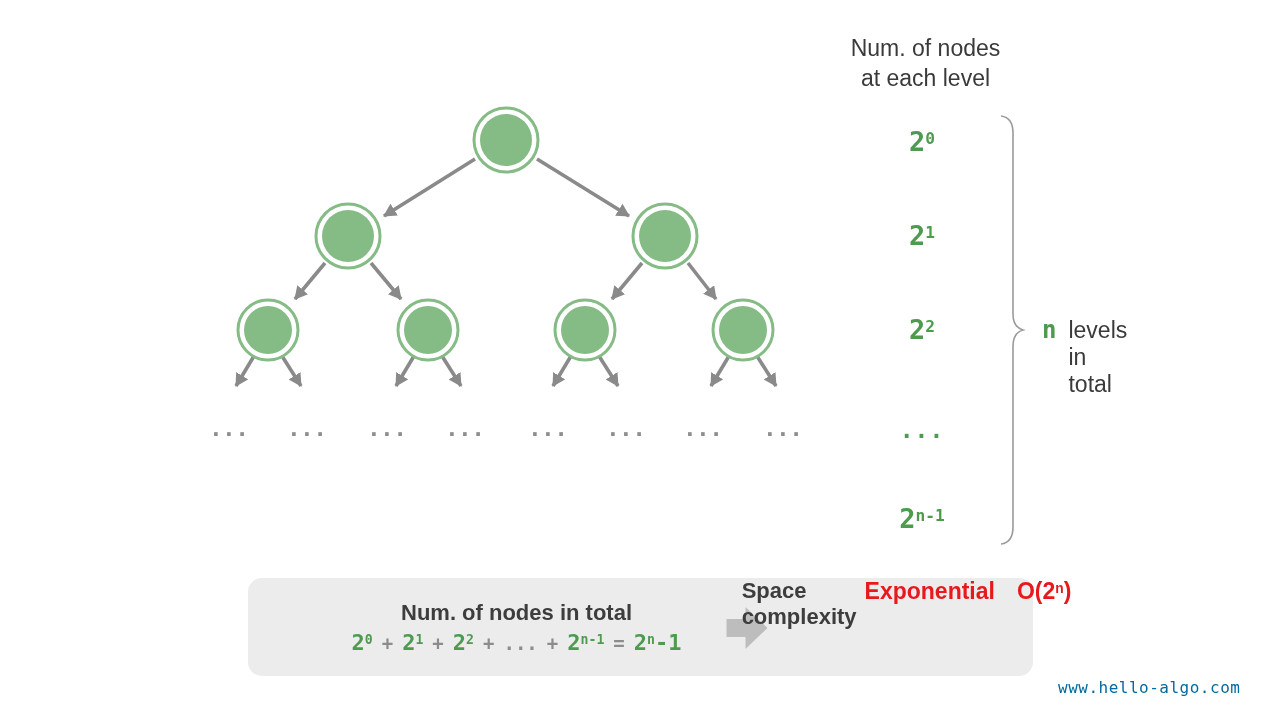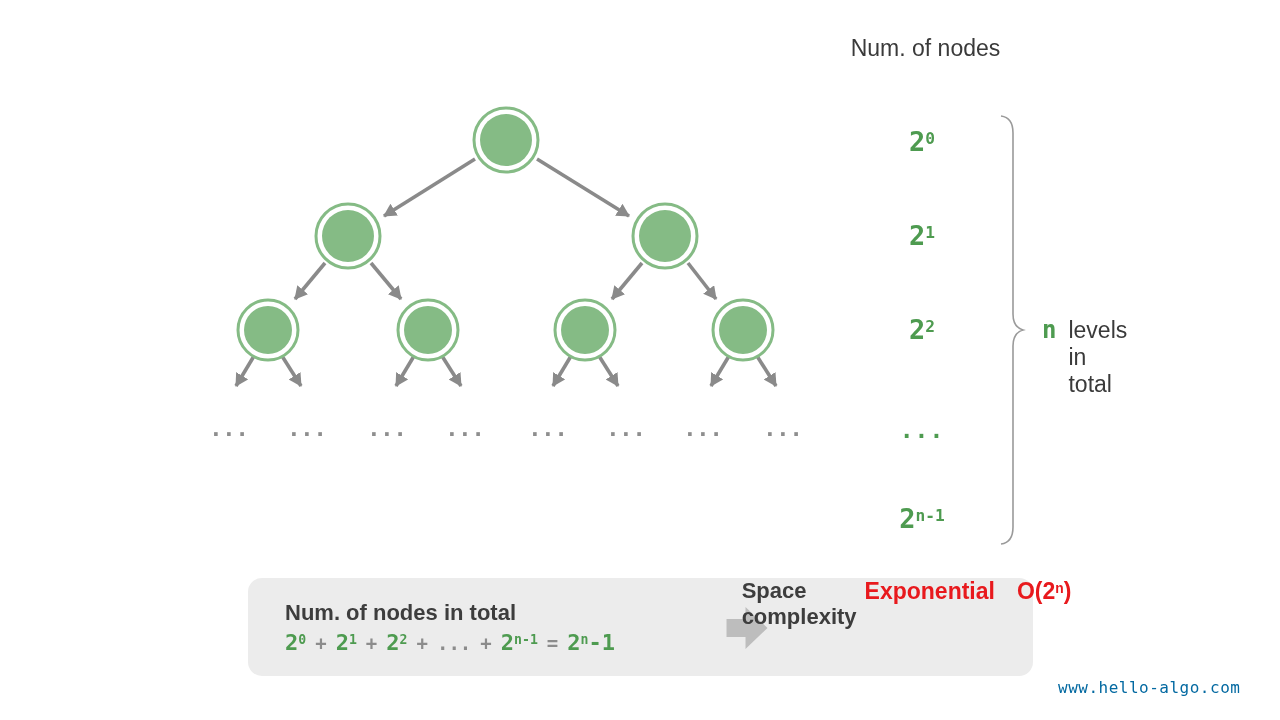--- a/index.html
+++ b/index.html
@@ -31,21 +31,21 @@
   .brace-label { position:absolute; left:1042px; top:316px; font-size:23px;
          color:#3a3a3a; display:flex; align-items:baseline; gap:12px; }
   .brace-label .n { font-family:"DejaVu Sans Mono", monospace; font-weight:bold;
          font-size:24px; color:#4e9b50; }
 
   
   .box { position:absolute; left:248px; top:578px; width:785px; height:98px;
          background:#ececec; border-radius:14px; }
   .box-left  { position:absolute; left:0; top:0; width:500px; height:100%;
          display:flex; flex-direction:column; justify-content:center;
-         gap:4px;padding-left:37px; }
+         align-items:center; gap:4px;padding-left:37px; }
   .box-right { position:absolute; left:532px; right:0; top:0; height:100%;
          display:flex; flex-direction:row; justify-content:center;
          align-items:flex-start; gap:8px; }
   .box-title { font-size:22px; font-weight:bold; color:#3d3d3d; }
   .formula { display:flex; align-items:baseline; gap:9px;
          font-family:"DejaVu Sans Mono", monospace; font-weight:bold; }
   .tok { font-size:22px; color:#4e9b50; }
   .tok.op { font-size:19px; color:#8c8c8c; }
   .box-arrow { position:absolute; left:477px; top:29px; width:44px; height:42px; }
   .complexity { display:flex; align-items:baseline; gap:22px; color:#e8191d;
@@ -64,20 +64,21 @@
   .node-core  { fill:#85bb85; }
   .brace-path { fill:none; stroke:#9a9a9a; stroke-width:1.6; }
 </style>
 </head>
 <body>
 
 <div class="canvas">
 
   <div class="header">
     <div>Num. of nodes</div>
+    <div>at each level</div>
   </div>
 
   <svg class="tree" width="1280" height="720" viewBox="0 0 1280 720">
     <defs>
       <marker id="ah" markerUnits="userSpaceOnUse" markerWidth="18" markerHeight="16" refX="12" refY="7" orient="auto">
         <path d="M0,0 L13,7 L0,14 Z" fill="#8a8a8a"></path>
       </marker>
     </defs>
 
     <line class="edge" x1="475" y1="159" x2="384" y2="216" marker-end="url(#ah)"></line>

